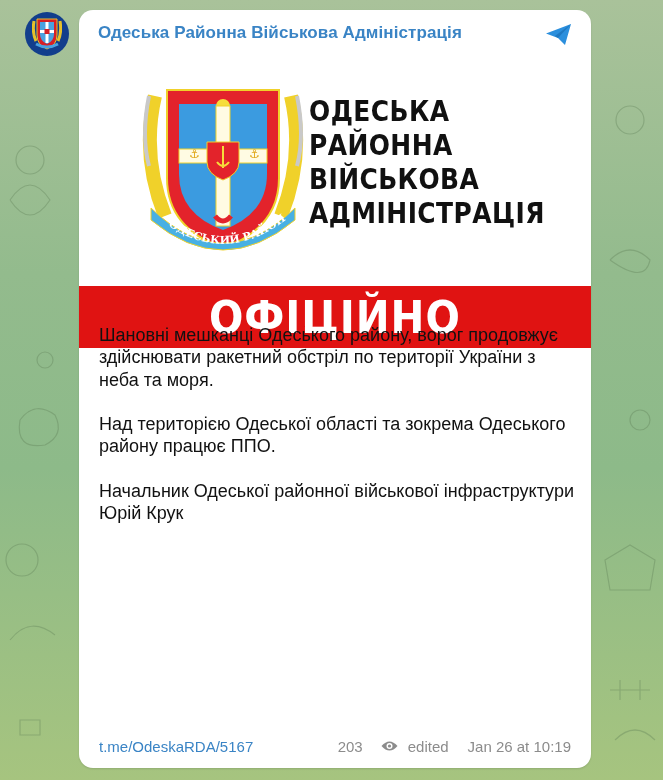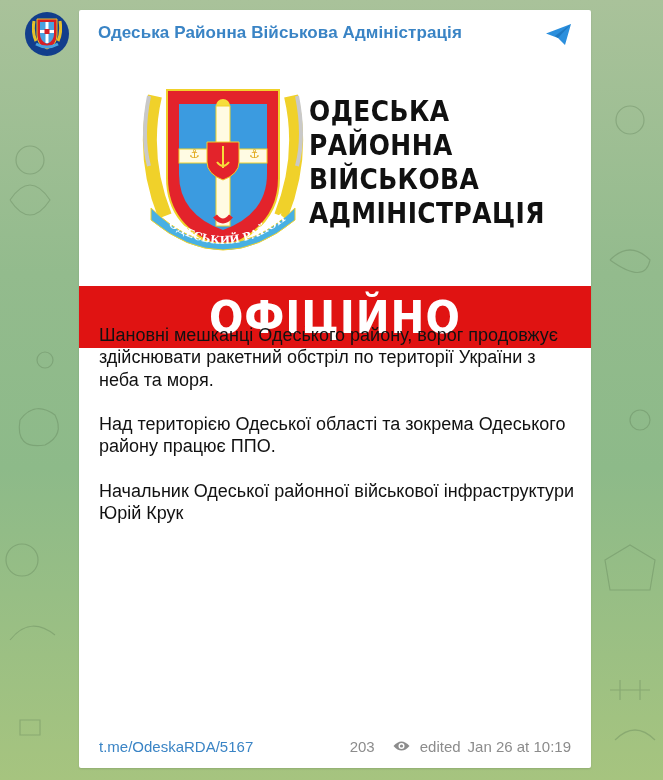--- a/index.html
+++ b/index.html
@@ -8,21 +8,21 @@
     background: linear-gradient(180deg, #a9c29a 0%, #93bb8d 35%, #8dba89 60%, #a6c47f 100%);
     font-family: "Liberation Sans", sans-serif;
   }
   .wallpaper { position: absolute; inset: 0; pointer-events: none; opacity: 0.35; }
   .avatar {
     position: absolute; left: 25px; top: 12px; width: 44px; height: 44px;
     border-radius: 50%; background: #123e8c; display: flex; align-items: center; justify-content: center;
   }
   .bubble {
     position: absolute; left: 79px; top: 10px; width: 512px; height: 758px;
-    background: #ffffff; border-radius: 2px; overflow: hidden;
+    background: #ffffff; border-radius: 14px; overflow: hidden;
     box-shadow: 0 1px 2px rgba(0,0,0,0.12);
   }
   .channel-name {
     position: absolute; left: 19px; top: 13px; font-size: 17px; font-weight: bold;
     color: #3a84c5; letter-spacing: 0.1px;
   }
   .share-btn { position: absolute; right: 18px; top: 13px; width: 28px; height: 24px; cursor: pointer; }
   .banner { position: absolute; left: 0; top: 60px; width: 512px; height: 252px; background: #fff; }
   .coat { position: absolute; left: 62px; top: 16px; width: 164px; height: 170px; }
   .banner-title {
@@ -46,21 +46,21 @@
   .text p { margin: 0 0 22.3px 0; }
   .text p:last-child { margin-bottom: 0; }
   .footer {
     position: absolute; left: 20px; right: 20px; top: 725px; height: 22px;
     font-size: 15px; display: flex; align-items: center;
   }
   .link { color: #3a84c5; cursor: pointer; text-align: center; }
   .meta { margin-left: auto; display: flex; align-items: center; color: #8c8c8c; }
   .meta .views { margin-right: 18px; }
   .meta .eye { margin-right: 10px; display: inline-flex; }
-  .meta .edited { margin-right: 7px; }
+  .meta .edited { margin-right: 19px; }
 </style>
 </head>
 <body>
 
 <svg class="wallpaper" width="663" height="780" viewBox="0 0 663 780">
   <g fill="none" stroke="#5d7d55" stroke-width="1.2">
     <circle cx="30" cy="160" r="14"></circle>
       <path d="M10 200 q20 -30 40 0 q-20 30 -40 0"></path>
     <circle cx="45" cy="360" r="8"></circle>
       <path d="M20 420 q15 -20 35 -5 q10 20 -10 30 q-30 5 -25 -25"></path>

